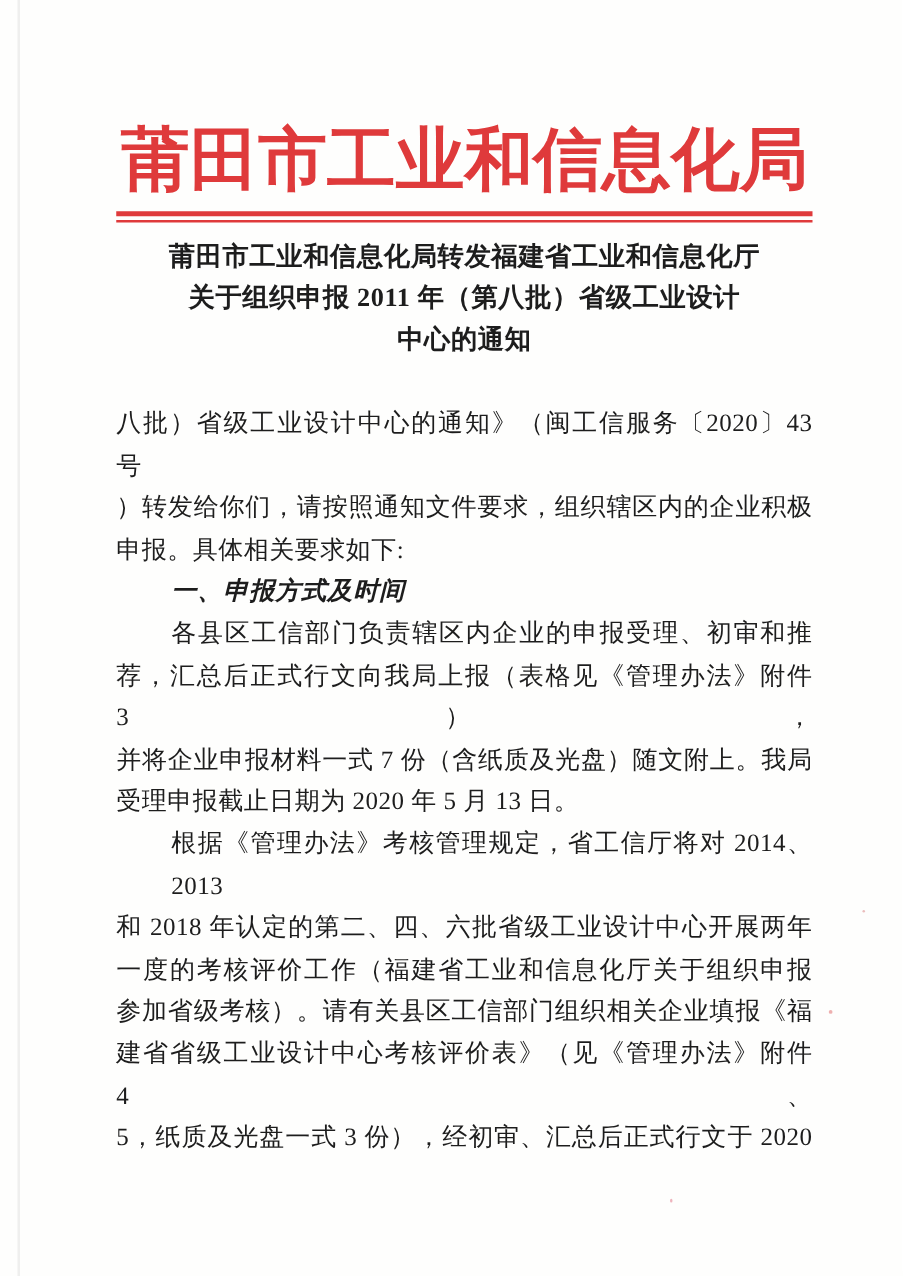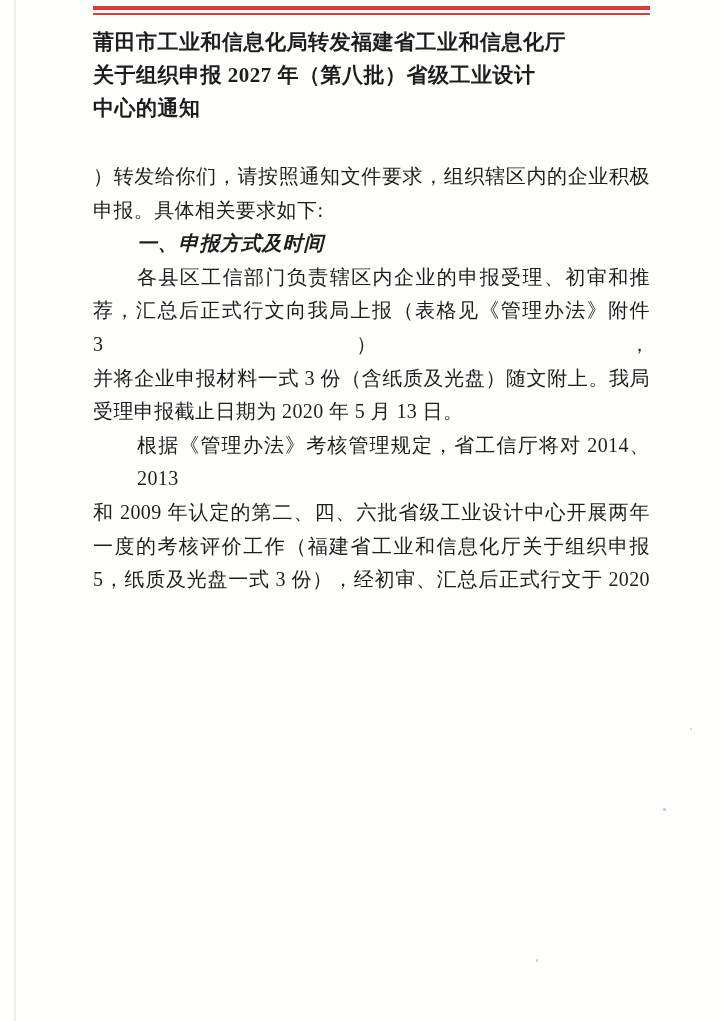--- a/index.html
+++ b/index.html
@@ -42,21 +42,21 @@
     height: 9px;
     border-top: 4px solid var(--accent);
     border-bottom: 2px solid var(--accent);
   }
 
   .doc-title {
     margin-top: 11px;
     font-size: 21px;
     line-height: 33px;
     font-weight: bold;
-    text-align: left;
+    text-align: center;
     color: var(--ink);
     letter-spacing: 0.5px;
   }
 
   .doc-body {
     margin-top: 35px;
     font-size: 20px;
     line-height: 33.6px;
     color: var(--ink);
     letter-spacing: 0.4px;
@@ -79,40 +79,44 @@
   .speck.s2 { left: 536px; top: 959px; width: 2px; height: 3px; background: rgba(220,90,110,0.45); }
   .speck.s3 { left: 690px; top: 728px; width: 2px; height: 2px; background: rgba(200,70,70,0.35); }
 </style>
 </head>
 <body>
 
 <div class="page">
   <div class="scan-edge"></div>
 
   <div class="content">
+    <div class="agency-header">莆田市工业和信息化局</div>
 
     <div class="double-rule"></div>
 
     <div class="doc-title">
         <div class="title-line">莆田市工业和信息化局转发福建省工业和信息化厅</div>
-        <div class="title-line">关于组织申报 2027 年（第八批）省级工业设计</div>
+        <div class="title-line">关于组织申报 2011 年（第八批）省级工业设计</div>
         <div class="title-line">中心的通知</div>
       </div>
 
     <div class="doc-body">
+        <div class="body-line fill">八批）省级工业设计中心的通知》（闽工信服务〔2020〕43 号</div>
         <div class="body-line fill">）转发给你们，请按照通知文件要求，组织辖区内的企业积极</div>
         <div class="body-line">申报。具体相关要求如下:</div>
         <div class="body-line bold" style="padding-left: 44px;">一、申报方式及时间</div>
         <div class="body-line fill" style="padding-left: 44px;">各县区工信部门负责辖区内企业的申报受理、初审和推</div>
         <div class="body-line fill">荐，汇总后正式行文向我局上报（表格见《管理办法》附件 3），</div>
-        <div class="body-line fill">并将企业申报材料一式 3 份（含纸质及光盘）随文附上。我局</div>
+        <div class="body-line fill">并将企业申报材料一式 7 份（含纸质及光盘）随文附上。我局</div>
         <div class="body-line">受理申报截止日期为 2020 年 5 月 13 日。</div>
         <div class="body-line fill" style="padding-left: 44px;">根据《管理办法》考核管理规定，省工信厅将对 2014、2013</div>
-        <div class="body-line fill">和 2009 年认定的第二、四、六批省级工业设计中心开展两年</div>
+        <div class="body-line fill">和 2018 年认定的第二、四、六批省级工业设计中心开展两年</div>
         <div class="body-line fill">一度的考核评价工作（福建省工业和信息化厅关于组织申报</div>
+        <div class="body-line fill">参加省级考核）。请有关县区工信部门组织相关企业填报《福</div>
+        <div class="body-line fill">建省省级工业设计中心考核评价表》（见《管理办法》附件 4、</div>
         <div class="body-line fill">5，纸质及光盘一式 3 份），经初审、汇总后正式行文于 2020</div>
       </div>
   </div>
 
   <div class="speck s1"></div>
   <div class="speck s2"></div>
   <div class="speck s3"></div>
 </div>
 
 </body></html>

